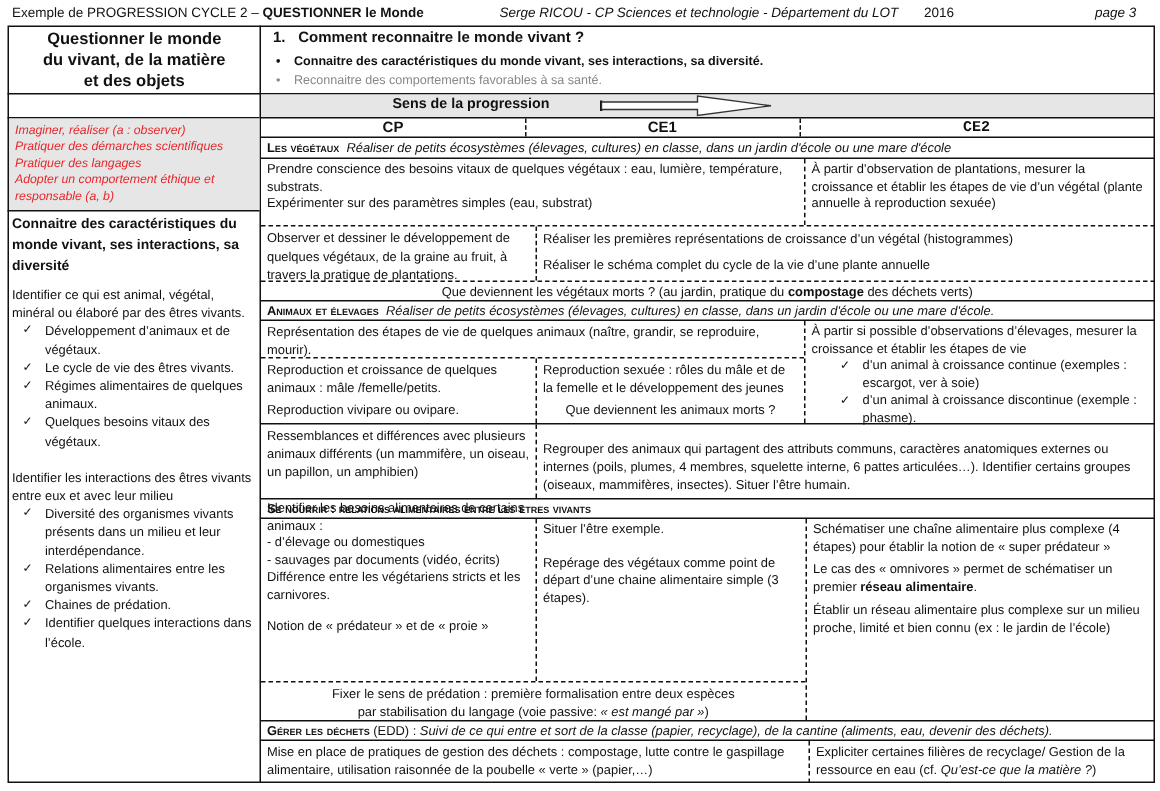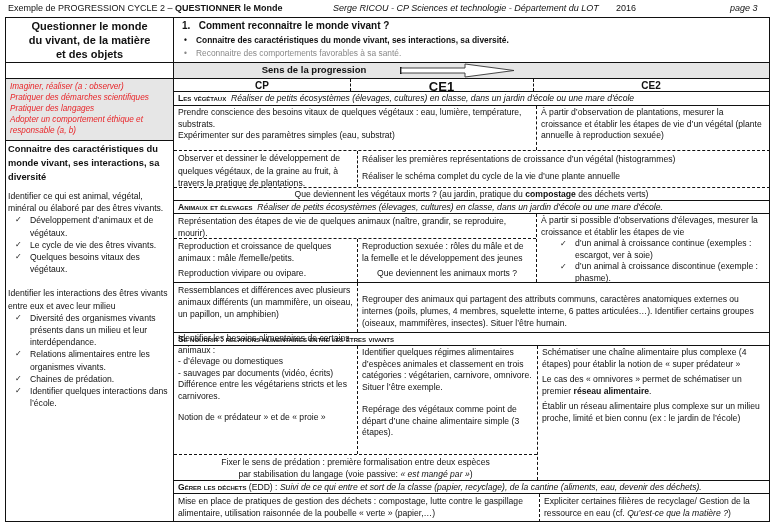--- a/index.html
+++ b/index.html
@@ -59,39 +59,40 @@
 <div class="abs gray" style="left:174px;top:63px;width:595px;height:15px;"></div>
 <div class="abs center b" style="left:174px;top:64px;width:240px;font-size:9.5px;padding-left:40px;">Sens de la progression</div>
 <svg class="abs" style="left:400px;top:63px;" width="120" height="16">
   <rect x="0" y="4" width="1.6" height="7" fill="#111"></rect>
   <path d="M1 5 H65 V1 L114 7.5 L65 14 V10 H1 Z" fill="#fff" stroke="#333" stroke-width="0.9"></path>
 </svg>
 
 <div class="abs bt" style="left:174px;top:78px;width:596px;height:1px;"></div>
 <div class="abs center b" style="left:174px;top:79px;width:176px;font-size:10px;">CP</div>
 <div class="abs dl" style="left:350px;top:79px;height:12px;"></div>
-<div class="abs center b" style="left:350px;top:79px;width:183px;font-size:13px;text-align:center;">CE1</div>
+<div class="abs center b" style="left:350px;top:79px;width:183px;font-size:10px;text-align:center;">CE1</div>
 <div class="abs dl" style="left:533px;top:79px;height:12px;"></div>
-<div class="abs center b" style="left:533px;top:79px;width:236px;font-size:10px;">CE2</div>
+<div class="abs center b" style="left:533px;top:79px;width:236px;font-size:10px;font-family:Liberation Mono, monospace;">CE2</div>
 
 <div class="abs bt" style="left:5px;top:78px;width:168px;height:1px;"></div>
 <div class="abs gray red" style="left:6px;top:79px;width:167px;height:61px;padding:2px 4px;font-size:8.2px;line-height:11px;">
   <div>Imaginer, réaliser (a : observer)</div>
   <div>Pratiquer des démarches scientifiques</div>
   <div>Pratiquer des langages</div>
   <div>Adopter un comportement éthique et responsable (a, b)</div>
 </div>
 <div class="abs bt" style="left:5px;top:140px;width:168px;height:1px;"></div>
 
 <div class="abs" style="left:8px;top:142px;width:163px;font-size:8.6px;line-height:12.2px;">
   <div class="b" style="font-size:9.3px;line-height:14px;">Connaitre des caractéristiques du monde vivant, ses interactions, sa diversité</div>
   <div style="margin-top:6px">Identifier ce qui est animal, végétal, minéral ou élaboré par des êtres vivants.</div>
   <ul class="chk">
     <li>Développement d’animaux et de végétaux.</li>
     <li>Le cycle de vie des êtres vivants.</li>
+    <li>Régimes alimentaires de quelques animaux.</li>
     <li>Quelques besoins vitaux des végétaux.</li>
   </ul>
   <div style="margin-top:12px">Identifier les interactions des êtres vivants entre eux et avec leur milieu</div>
   <ul class="chk">
     <li>Diversité des organismes vivants présents dans un milieu et leur interdépendance.</li>
     <li>Relations alimentaires entre les organismes vivants.</li>
     <li>Chaines de prédation.</li>
     <li>Identifier quelques interactions dans l’école.</li>
   </ul>
 </div>
@@ -155,21 +156,20 @@
 <div class="abs bt" style="left:174px;top:345px;width:596px;"></div>
 <div class="cell" style="left:174px;top:332px;width:183px;line-height:11.5px;">
   <div>Identifier les besoins alimentaires de certains animaux :</div>
   <div>- d’élevage ou domestiques</div>
   <div>- sauvages par documents (vidéo, écrits)</div>
   <div>Différence entre les végétariens stricts et les carnivores.</div>
   <div style="margin-top:10px">Notion de « prédateur » et de « proie »</div>
 </div>
 <div class="abs dl" style="left:357px;top:346px;height:108px;"></div>
 <div class="cell" style="left:358px;top:346px;width:178px;line-height:11.5px;">
-  <div>Identifier quelques régimes alimentaires d’espèces animales et classement en trois catégories : végétarien, carnivore, omnivore.</div>
   <div>Situer l’être exemple.</div>
   <div style="margin-top:11px">Repérage des végétaux comme point de départ d’une chaine alimentaire simple (3 étapes).</div>
 </div>
 <div class="abs dl" style="left:537px;top:346px;height:134px;"></div>
 <div class="cell" style="left:538px;top:346px;width:231px;line-height:11.5px;">
   <div>Schématiser une chaîne alimentaire plus complexe (4 étapes) pour établir la notion de  « super prédateur »</div>
   <div style="margin-top:4px"><span>Le cas des « omnivores » permet de schématiser un premier </span><b>réseau alimentaire</b><span>.</span></div>
   <div style="margin-top:4px">Établir un réseau alimentaire plus complexe sur un milieu proche, limité et bien connu (ex : le jardin de l’école)</div>
 </div>
 <div class="abs dt" style="left:174px;top:454px;width:363px;"></div>

